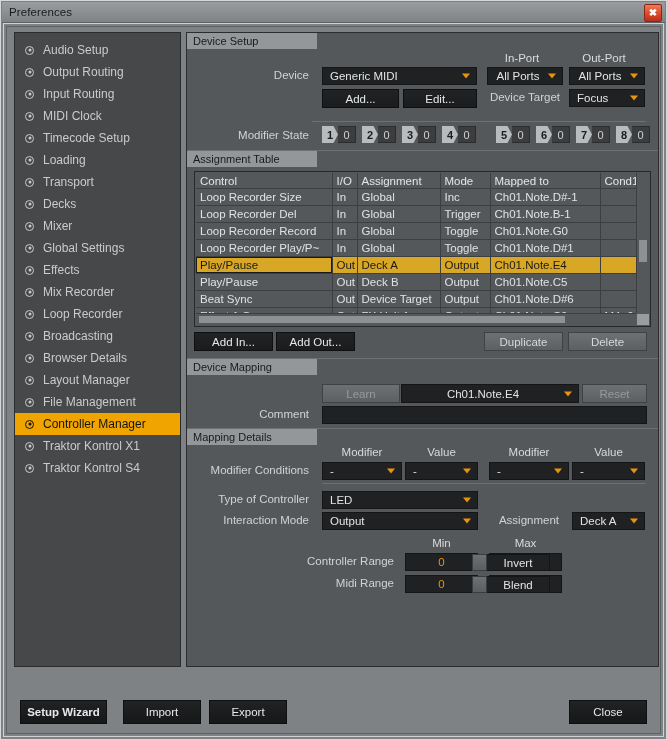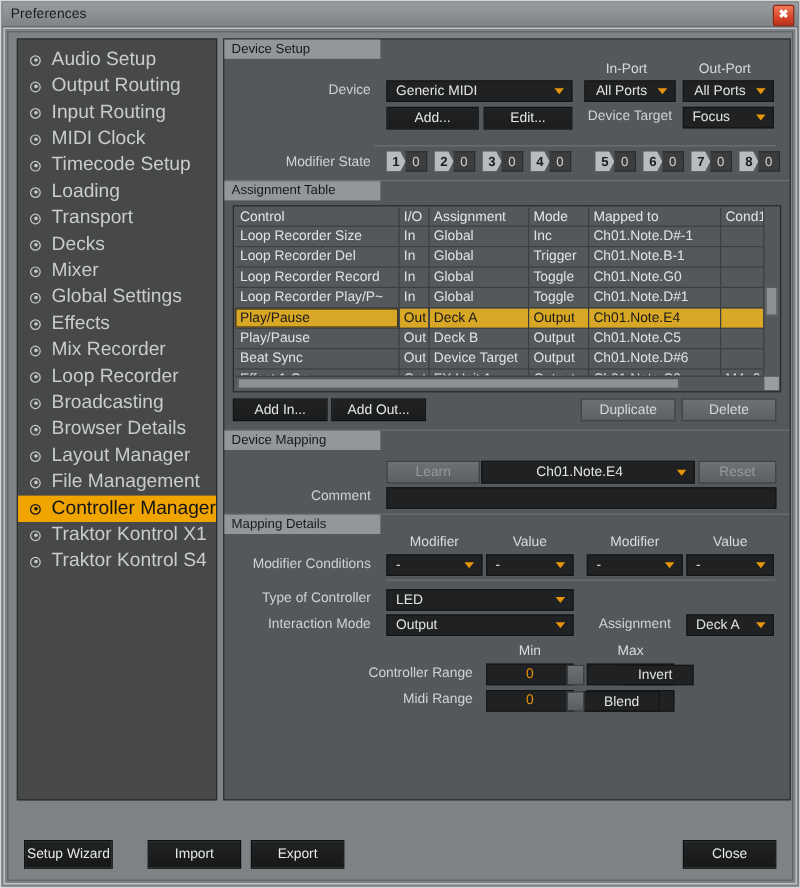--- a/index.html
+++ b/index.html
@@ -65,21 +65,21 @@
     background: #464849;
     border: 1px solid #2b2c2d;
     box-sizing: border-box;
     padding-top: 6px;
   }
   .side-item {
     display: flex; align-items: center;
     height: 22px;
     padding-left: 10px;
     color: #c9cbcc;
-    font-size: 16px;
+    font-size: 12px;
     cursor: pointer;
     box-sizing: border-box;
   }
   .side-item.selected {
     background: #f0a400;
     color: #141414;
   }
   .radio {
     width: 9px; height: 9px;
     border-radius: 50%;
@@ -698,37 +698,37 @@
       </div>
 
 
       <div style="position:relative; height:60px;">
         <div class="colhead" style="position:absolute; left:218px; top:3px; width:73px;">Min</div>
         <div class="colhead" style="position:absolute; left:302px; top:3px; width:73px;">Max</div>
 
         <div class="rlabel" style="position:absolute; left:90px; top:21px; width:125px;">Controller Range</div>
         <div class="numfield" style="position:absolute; left:218px; top:19px; width:73px;">0</div>
         <div class="numfield" style="position:absolute; left:302px; top:19px; width:73px;">1</div>
-        <div class="cbwrap" style="position:absolute; left:485px; top:19px; transform:translateX(-200px);gap:28px;">
+        <div class="cbwrap" style="position:absolute; left:485px; top:19px; transform:translateX(-200px);">
           <span class="cbox"></span>
           <span class="cblabel">Invert</span>
         </div>
 
         <div class="rlabel" style="position:absolute; left:90px; top:43px; width:125px;">Midi Range</div>
         <div class="numfield" style="position:absolute; left:218px; top:41px; width:73px;">0</div>
         <div class="numfield" style="position:absolute; left:302px; top:41px; width:73px;">95</div>
         <div class="cbwrap" style="position:absolute; left:485px; top:41px; transform:translateX(-200px);">
           <span class="cbox"></span>
           <span class="cblabel">Blend</span>
         </div>
       </div>
 
     </div>
 
     <div class="bottom">
-      <div class="bbtn" style="left:6px; width:74px;">Setup Wizard</div>
+      <div class="bbtn" style="left:6px; width:87px;font-weight:bold;">Setup Wizard</div>
       <div class="bbtn" style="left:109px; width:78px;">Import</div>
       <div class="bbtn" style="left:195px; width:78px;">Export</div>
       <div class="bbtn" style="right:6px; width:78px;margin-left:20px;">Close</div>
     </div>
 
   </div>
 </div>
 
 </body></html>

